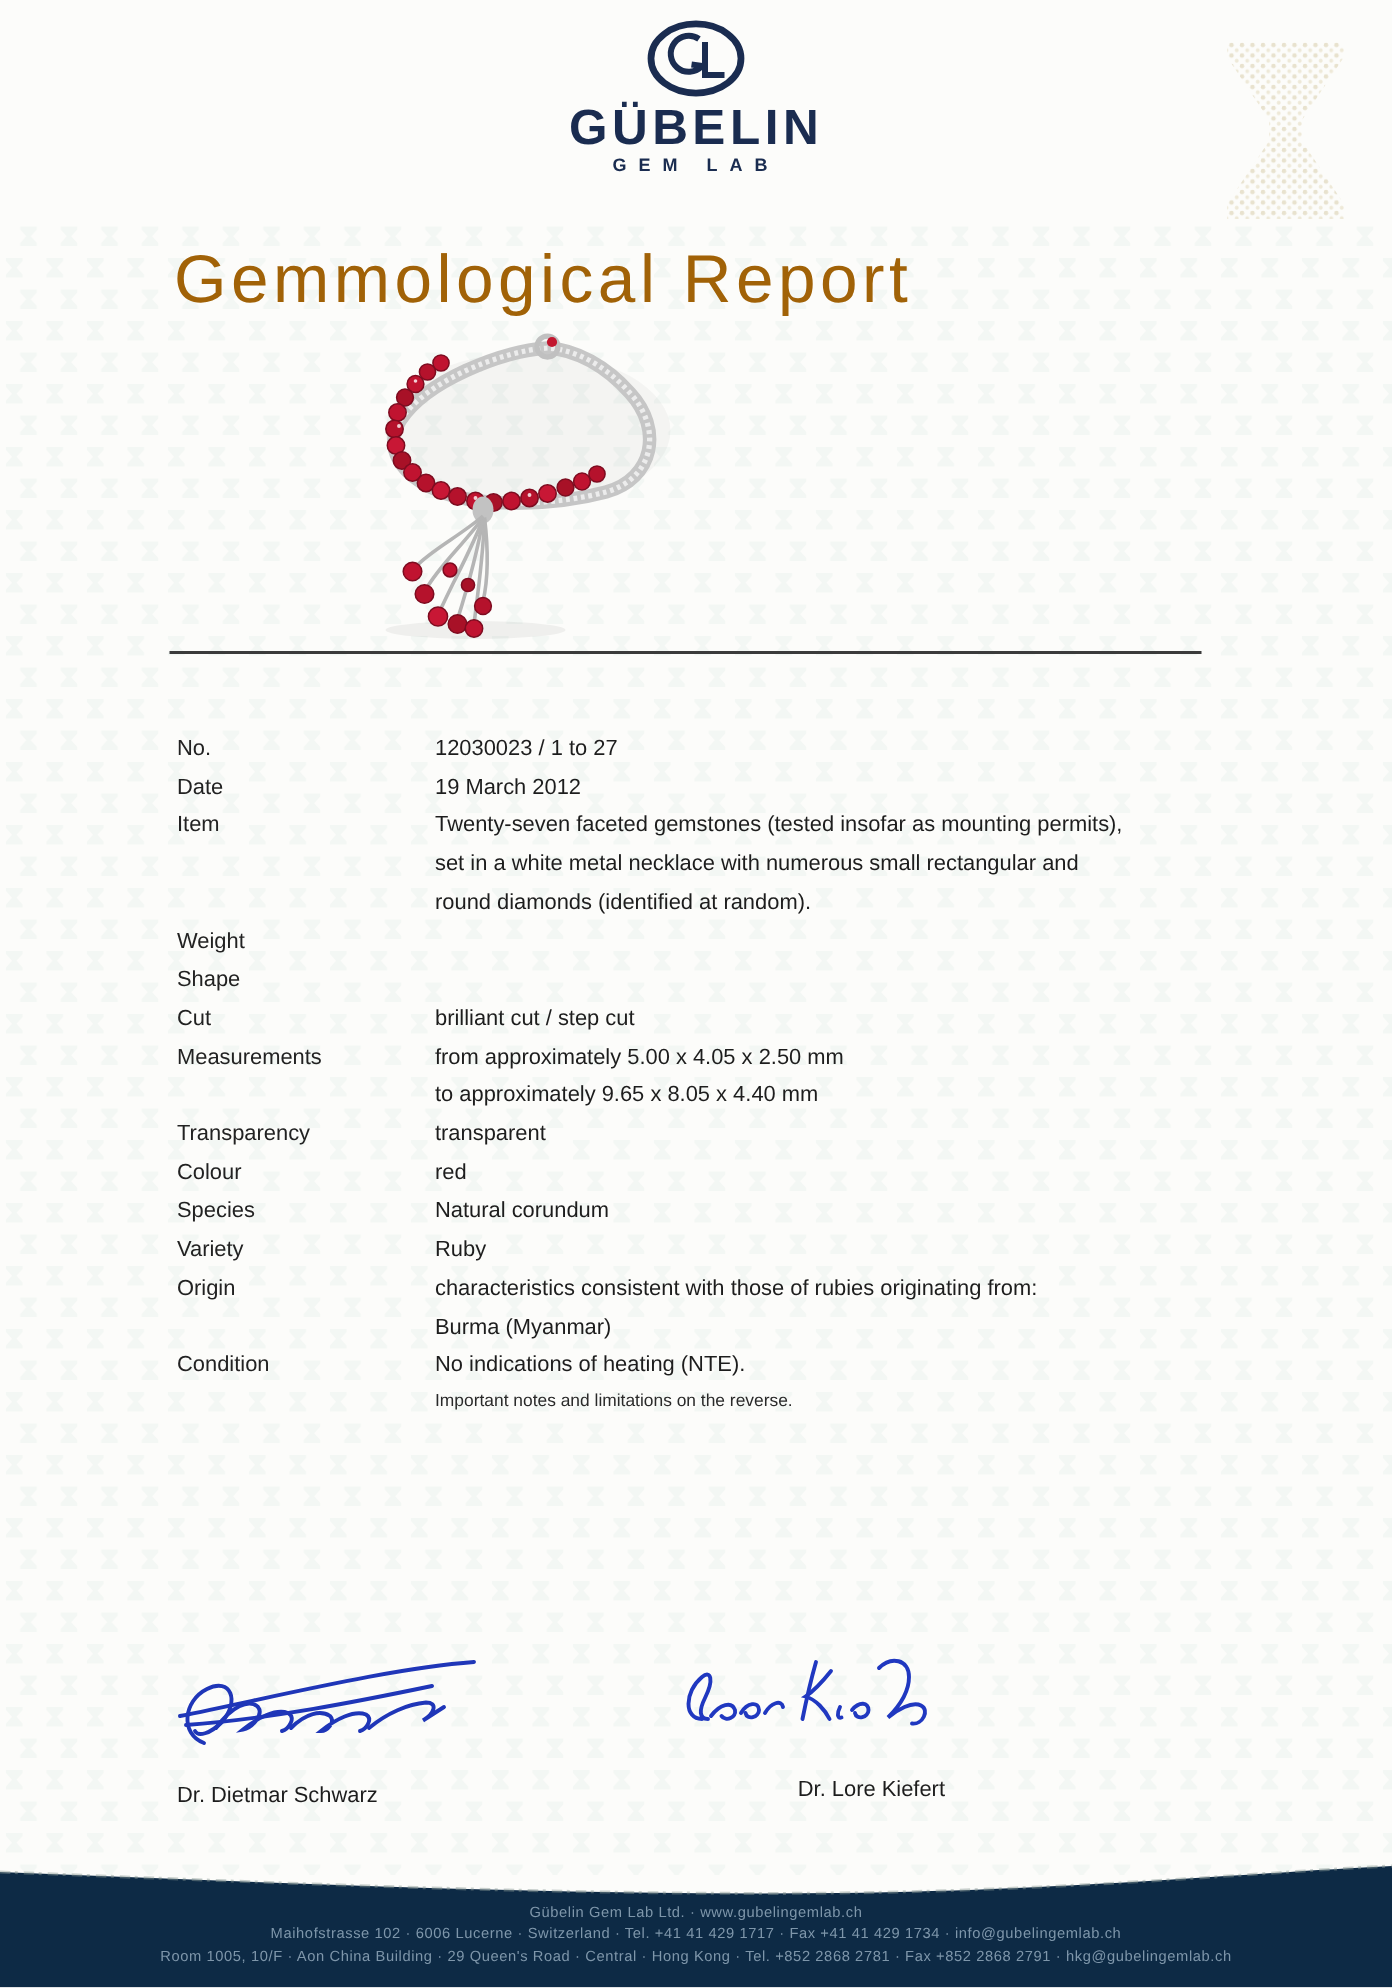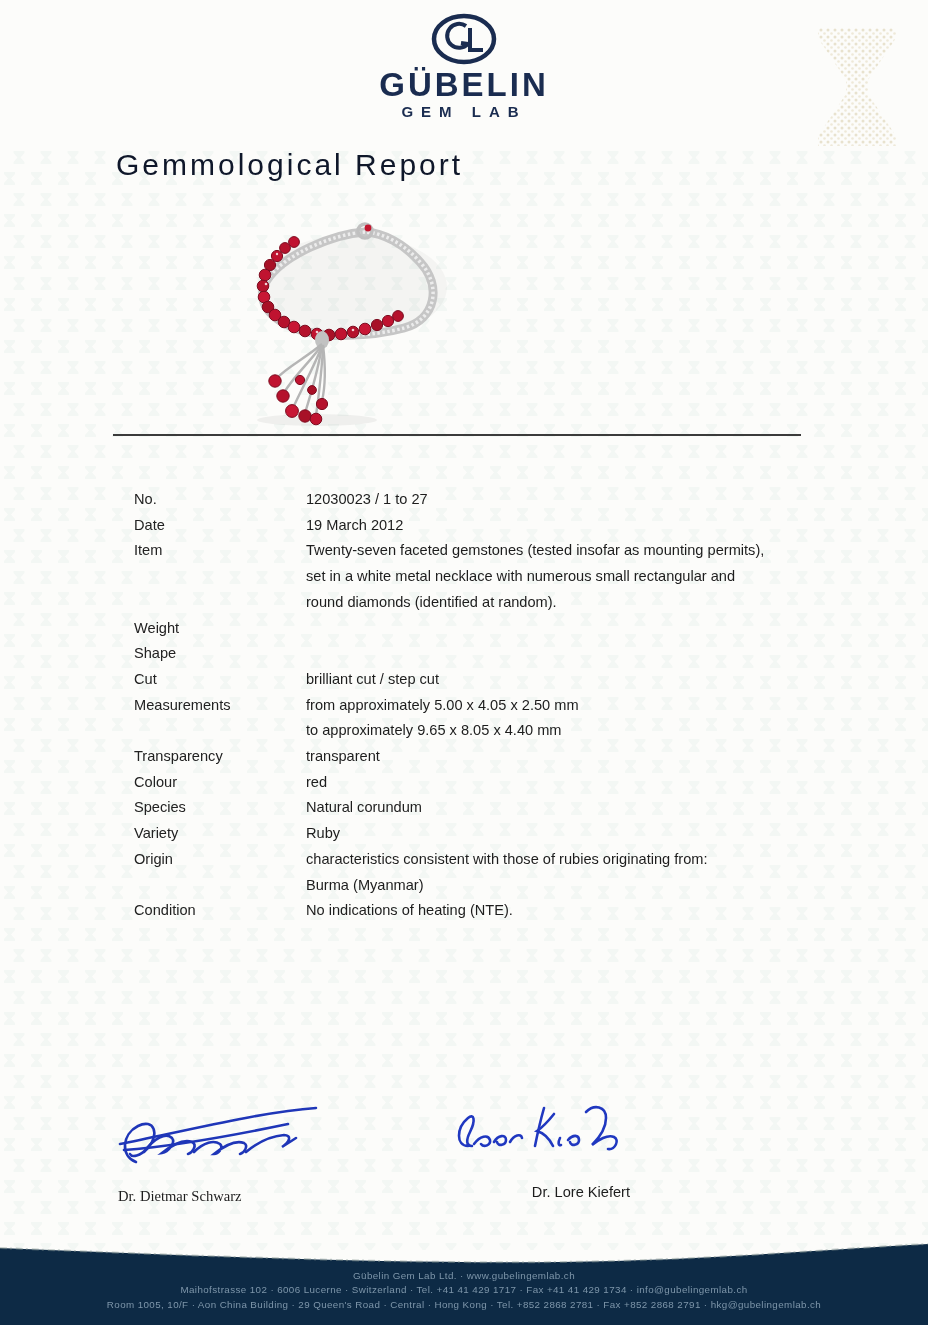--- a/index.html
+++ b/index.html
@@ -14,37 +14,37 @@
   }
   .bg-pattern{position:absolute;inset:0;pointer-events:none;}
 
   .header{position:absolute;top:12px;left:0;width:100%;text-align:center;}
   .monogram{display:block;margin:0 auto;}
   .logo-name{
     font-weight:bold;font-size:33px;letter-spacing:3px;
     color:#1a2c50;line-height:1.0;margin-top:2px;
   }
   .logo-sub{
-    font-weight:bold;font-size:15px;letter-spacing:8px;
+    font-weight:bold;font-size:12px;letter-spacing:8px;
     color:#1a2c50;line-height:1.0;margin-top:3px;
   }
 
   .report-title{
-    position:absolute;top:148px;left:116px;
-    font-size:30px;font-weight:300;letter-spacing:3px;
-    color:#0f172a;white-space:nowrap;
+    position:absolute;top:160px;left:116px;
+    font-size:45px;font-weight:300;letter-spacing:3px;
+    color:#a16207;white-space:nowrap;
   }
 
   .photo{position:absolute;top:212px;left:222px;width:290px;height:218px;}
 
   .divider{position:absolute;top:434px;left:113px;width:688px;height:2px;background:#3b3b3b;}
 
   .fields{position:absolute;top:487px;left:118px;width:720px;font-size:14.6px;}
   .frow{display:flex;align-items:flex-start;}
-  .flabel{width:172px;flex:0 0 172px;line-height:25.7px;color:#222;margin-left:16px;}
+  .flabel{width:172px;flex:0 0 172px;line-height:25.7px;color:#222;}
   .fvalues{flex:1;}
   .fline{line-height:25.7px;color:#1d1d1d;}
   .fnote{font-size:11.6px;line-height:19px;color:#2a2a2a;}
 
   .sig-block{position:absolute;}
   .sig-name{font-size:14.6px;color:#1d1d1d;}
 
   .footer{position:absolute;left:0;top:1238px;width:928px;height:87px;}
   .footer-svg{position:absolute;inset:0;}
   .footer-lines{
@@ -221,36 +221,37 @@
         <div class="flabel">Origin</div>
         <div class="fvalues">
           <div class="fline">characteristics consistent with those of rubies originating from:</div>
           <div class="fline">Burma (Myanmar)</div>
         </div>
       </div>
       <div class="frow">
         <div class="flabel">Condition</div>
         <div class="fvalues">
           <div class="fline">No indications of heating (NTE).</div>
+          <div class="fnote">Important notes and limitations on the reverse.</div>
         </div>
       </div>
     </div>
 
   <div class="sig-block" style="left:110px;top:1098px;">
     <svg width="215" height="80" viewBox="0 0 215 80">
       <g fill="none" stroke="#1f36b8" stroke-width="2.6" stroke-linecap="round">
         <path d="M10,46 C70,34 150,14 206,10"></path>
         <path d="M26,64 C10,58 12,36 28,28 C44,20 50,36 38,50 C30,58 22,60 20,56"></path>
         <path d="M34,54 C44,40 56,34 62,40 C66,45 58,54 52,55 C62,47 74,41 82,44 C88,47 82,55 78,56"></path>
         <path d="M84,54 C94,44 104,42 110,46 C114,50 108,56 104,56 C114,48 126,42 134,45 C139,48 134,55 130,56"></path>
         <path d="M136,54 C148,44 162,38 174,37 C182,37 180,44 172,49 L186,40"></path>
         <path d="M14,52 C70,48 130,36 178,26"></path>
       </g>
     </svg>
-    <div class="sig-name" style="margin-top:6px;margin-left:8px;font-family:Liberation Serif, serif;">Dr. Dietmar Schwarz</div>
+    <div class="sig-name" style="margin-top:6px;margin-left:8px;">Dr. Dietmar Schwarz</div>
   </div>
 
   <div class="sig-block" style="left:440px;top:1094px;text-align:right;">
     <svg width="190" height="84" viewBox="0 0 190 84">
       <g fill="none" stroke="#2038c0" stroke-width="2.6" stroke-linecap="round">
         <path d="M28,52 C16,52 16,34 28,24 C34,19 36,26 30,38 C26,46 26,52 32,52"></path>
         <path d="M34,50 C40,42 48,40 50,46 C51,51 44,54 41,50"></path>
         <path d="M54,48 C58,41 66,40 66,46 C66,51 58,53 57,48"></path>
         <path d="M70,48 C74,41 81,39 82,44"></path>
         <path d="M104,14 C100,28 97,42 95,52"></path>

